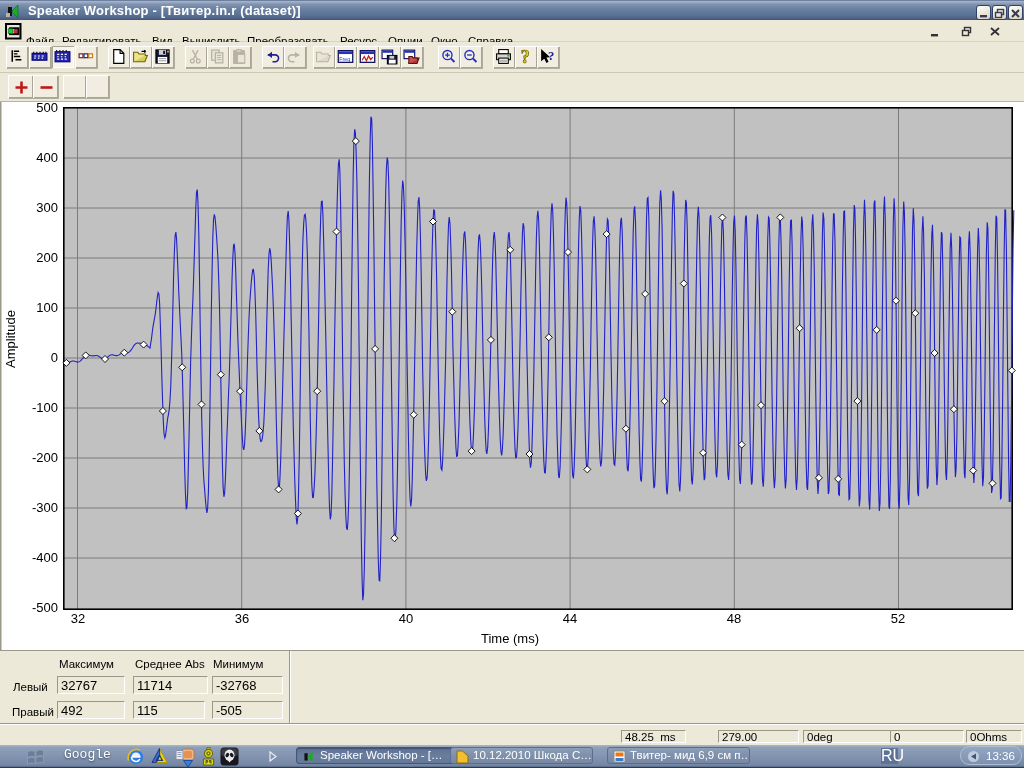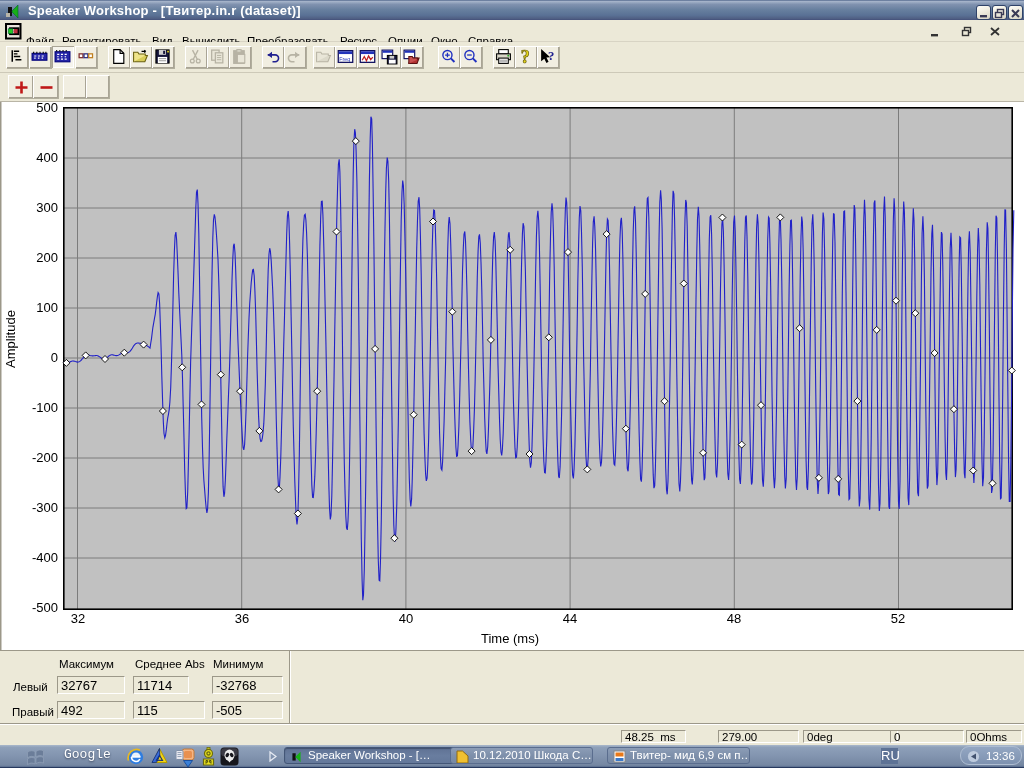--- a/index.html
+++ b/index.html
@@ -265,21 +265,21 @@
       <text x="510" y="541" font-size="13" text-anchor="middle" fill="#000">Time (ms)</text>
       <text x="15" y="237" font-size="13" text-anchor="middle" fill="#000" transform="rotate(-90 15 237)">Amplitude</text>
     </svg></div>
 <div id="stats" class="abs">
     <span class="hdr" style="left:59px;top:7px">Максимум</span>
     <span class="hdr" style="left:135px;top:7px">Среднее Abs</span>
     <span class="hdr" style="left:213px;top:7px">Минимум</span>
     <span class="lbl" style="left:13px;top:30px">Левый</span>
     <span class="lbl" style="left:12px;top:55px">Правый</span>
     <div class="box" style="left:57px;top:25px;width:68px">32767</div>
-    <div class="box" style="left:133px;top:25px;width:56px">11714</div>
+    <div class="box" style="left:133px;top:25px;width:75px">11714</div>
     <div class="box" style="left:212px;top:25px;width:71px">-32768</div>
     <div class="box" style="left:57px;top:50px;width:68px">492</div>
     <div class="box" style="left:133px;top:50px;width:72px">115</div>
     <div class="box" style="left:212px;top:50px;width:71px">-505</div>
     <div class="abs" style="left:289px;top:0;width:2px;height:75px;border-left:1px solid #9c9889;border-right:1px solid #fff"></div>
   </div>
 <div id="statusbar" class="abs">
     <div class="sbox" style="left:621px;width:65px">48.25&nbsp; ms</div>
     <div class="sbox" style="left:718px;width:81px">279.00</div>
     <div class="sbox" style="left:803px;width:95px">0deg</div>
@@ -326,41 +326,41 @@
       <rect x="0.5" y="0.5" width="18" height="18" rx="3.5" fill="#17171d"></rect>
       <rect x="1.2" y="1.2" width="16.6" height="8" rx="3" fill="#3a3a44"></rect>
       <ellipse cx="9.5" cy="8.2" rx="5" ry="5.6" fill="#ececec"></ellipse>
       <path d="M9.5 15.5L5.6 10.5h7.8z" fill="#ececec"></path>
       <ellipse cx="7.3" cy="8" rx="1.7" ry="2.4" fill="#17171d" transform="rotate(28 7.3 8)"></ellipse>
       <ellipse cx="11.7" cy="8" rx="1.7" ry="2.4" fill="#17171d" transform="rotate(-28 11.7 8)"></ellipse>
     </svg>
     <svg class="abs" style="left:268px;top:5px" width="10" height="13">
       <polygon points="2,2 8,6.5 2,11" fill="none" stroke="#e8ecf4" stroke-width="1.2"></polygon>
     </svg>
-    <div class="taskbtn" style="left:284px;width:172px;background:linear-gradient(180deg,#5f7294 0%,#697d9f 50%,#64789a 100%);border:1px solid #435677;box-shadow:inset 0 1px 1px rgba(20,30,50,.4)">
+    <div class="taskbtn" style="left:296px;width:172px;background:linear-gradient(180deg,#5f7294 0%,#697d9f 50%,#64789a 100%);border:1px solid #435677;box-shadow:inset 0 1px 1px rgba(20,30,50,.4)">
       <svg style="position:absolute;left:5px;top:2px" width="13" height="13" viewBox="0 0 16 16">
         <rect x="3" y="4" width="4" height="9" fill="#111"></rect>
         <polygon points="7,8 13,2 13,15 7,9" fill="#18b018"></polygon>
       </svg>
       <span style="position:absolute;left:23px;top:1px">Speaker Workshop - […</span>
     </div>
     <div class="taskbtn" style="left:450px;width:143px;background:linear-gradient(180deg,#8c9db6 0%,#7e90ab 50%,#7789a4 100%);border:1px solid #5a6d8e">
       <svg style="position:absolute;left:5px;top:2px" width="13" height="13">
         <polygon points="6.5,1 12,6 12,13 1,13 1,1" fill="#f0c030" stroke="#906a10"></polygon>
       </svg>
       <span style="position:absolute;left:22px;top:1px">10.12.2010 Шкода С…</span>
     </div>
     <div class="taskbtn" style="left:607px;width:143px;background:linear-gradient(180deg,#8c9db6 0%,#7e90ab 50%,#7789a4 100%);border:1px solid #5a6d8e">
       <svg style="position:absolute;left:5px;top:2px" width="13" height="13">
         <rect x="1" y="1" width="11" height="11" fill="#fff" stroke="#888"></rect>
         <rect x="2.5" y="2.5" width="8" height="4" fill="#e87818"></rect>
         <rect x="2.5" y="8" width="8" height="3" fill="#3a78c8"></rect>
       </svg>
       <span style="position:absolute;left:22px;top:1px">Твитер- мид 6,9 см п…</span>
     </div>
-    <div class="abs" style="left:881px;top:3px;width:17px;height:16px;background:#5d7295;color:#fff;font-size:13px;text-align:right;line-height:16px">RU</div>
+    <div class="abs" style="left:881px;top:3px;width:17px;height:16px;background:#5d7295;color:#fff;font-size:16px;text-align:right;line-height:16px">RU</div>
     <div class="abs" style="left:960px;top:1px;width:62px;height:19px;border-radius:9px;background:linear-gradient(180deg,#93a6c2,#7e92b0);border:1px solid #aebdd2;color:#fff;font-size:12px">
       <svg style="position:absolute;left:6px;top:3px" width="13" height="13">
         <circle cx="6.5" cy="6.5" r="5.6" fill="#c8d4e4" opacity="0.85"></circle>
         <polygon points="9,3.5 9,9.5 4,6.5" fill="#42526f"></polygon>
       </svg>
       <span style="position:absolute;left:25px;top:3px;font-size:11.5px">13:36</span>
     </div>
   </div>
 </body></html>

